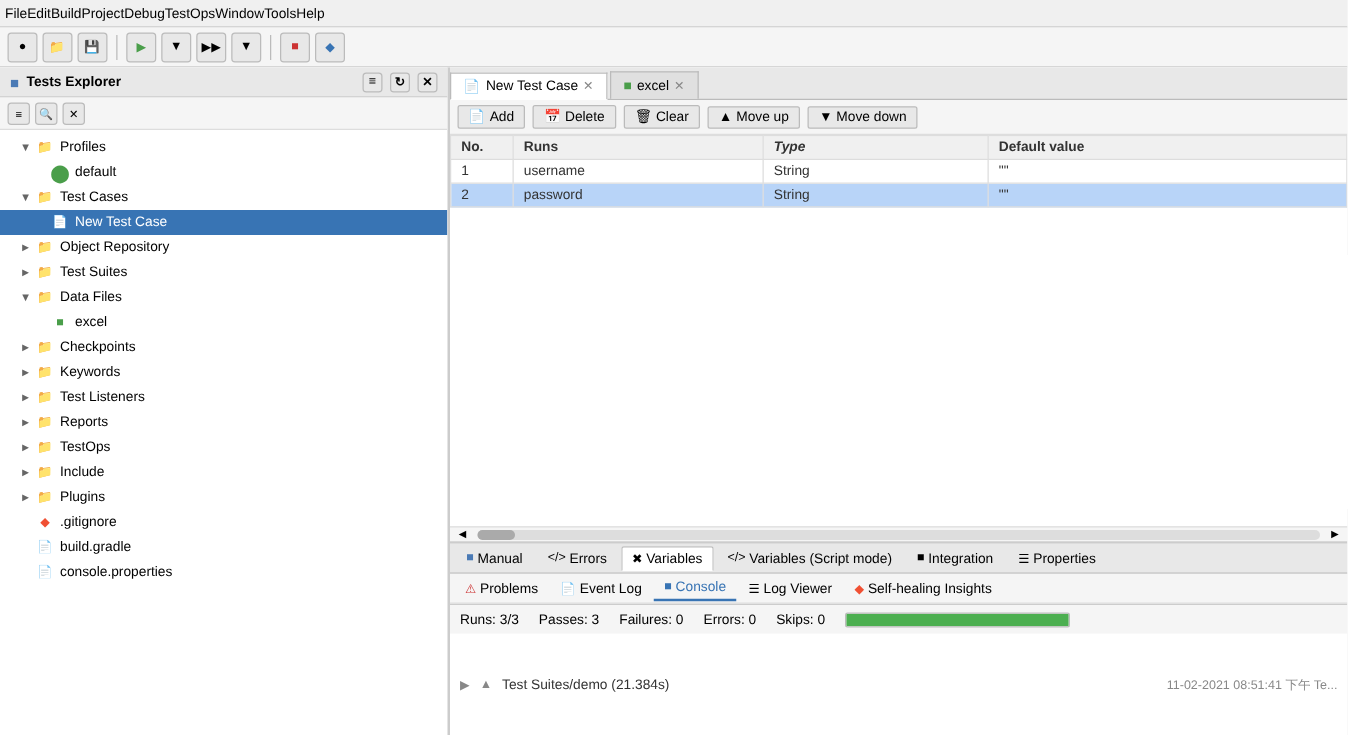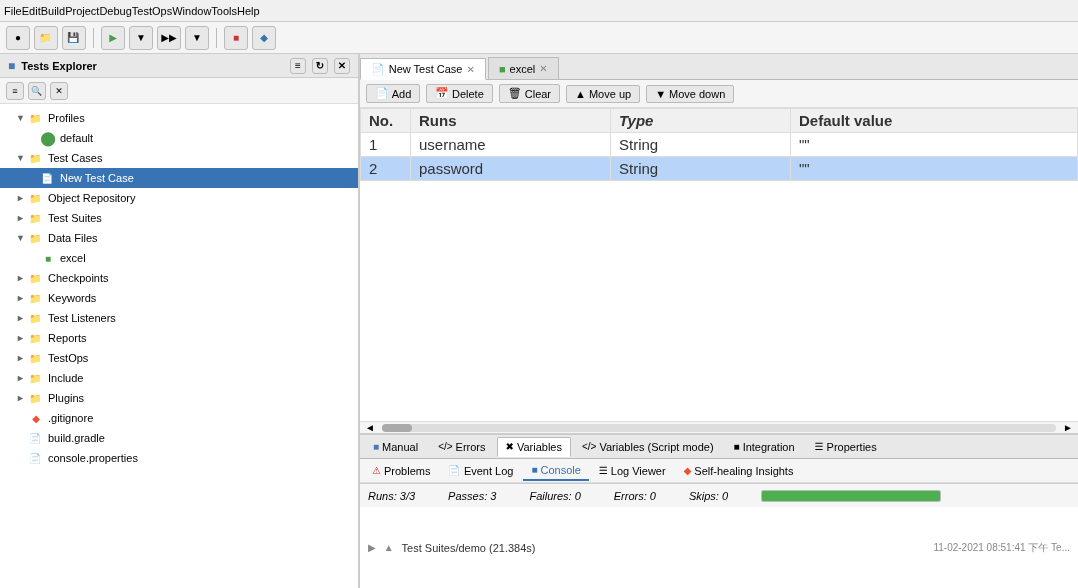--- a/index.html
+++ b/index.html
@@ -166,21 +166,21 @@
       cursor: pointer;
       display: flex;
       align-items: center;
       gap: 3px;
     }
 
     
     .data-table {
       width: 100%;
       border-collapse: collapse;
-      font-size: 15px;
+      font-size: 11px;
     }
     .data-table th {
       background: #f0f0f0;
       border: 1px solid #ddd;
       padding: 3px 8px;
       text-align: left;
       font-weight: bold;
       color: #333;
     }
     .data-table td {
@@ -248,24 +248,23 @@
     }
     .bottom-tab2.active { color: #3874b4; border-bottom: 2px solid #3874b4; }
 
     
     .status-bar {
       background: #f5f5f5;
       border-top: 1px solid #ccc;
       padding: 2px 8px;
       display: flex;
       align-items: center;
-      gap: 33px;
+      gap: 16px;
       height: 24px;
       font-size: 11px;
-      font-style: italic;
     }
     .status-item { display: flex; align-items: center; gap: 4px; }
     .progress-bar {
       width: 180px;
       height: 12px;
       background: #ddd;
       border: 1px solid #bbb;
       border-radius: 2px;
       overflow: hidden;
     }

